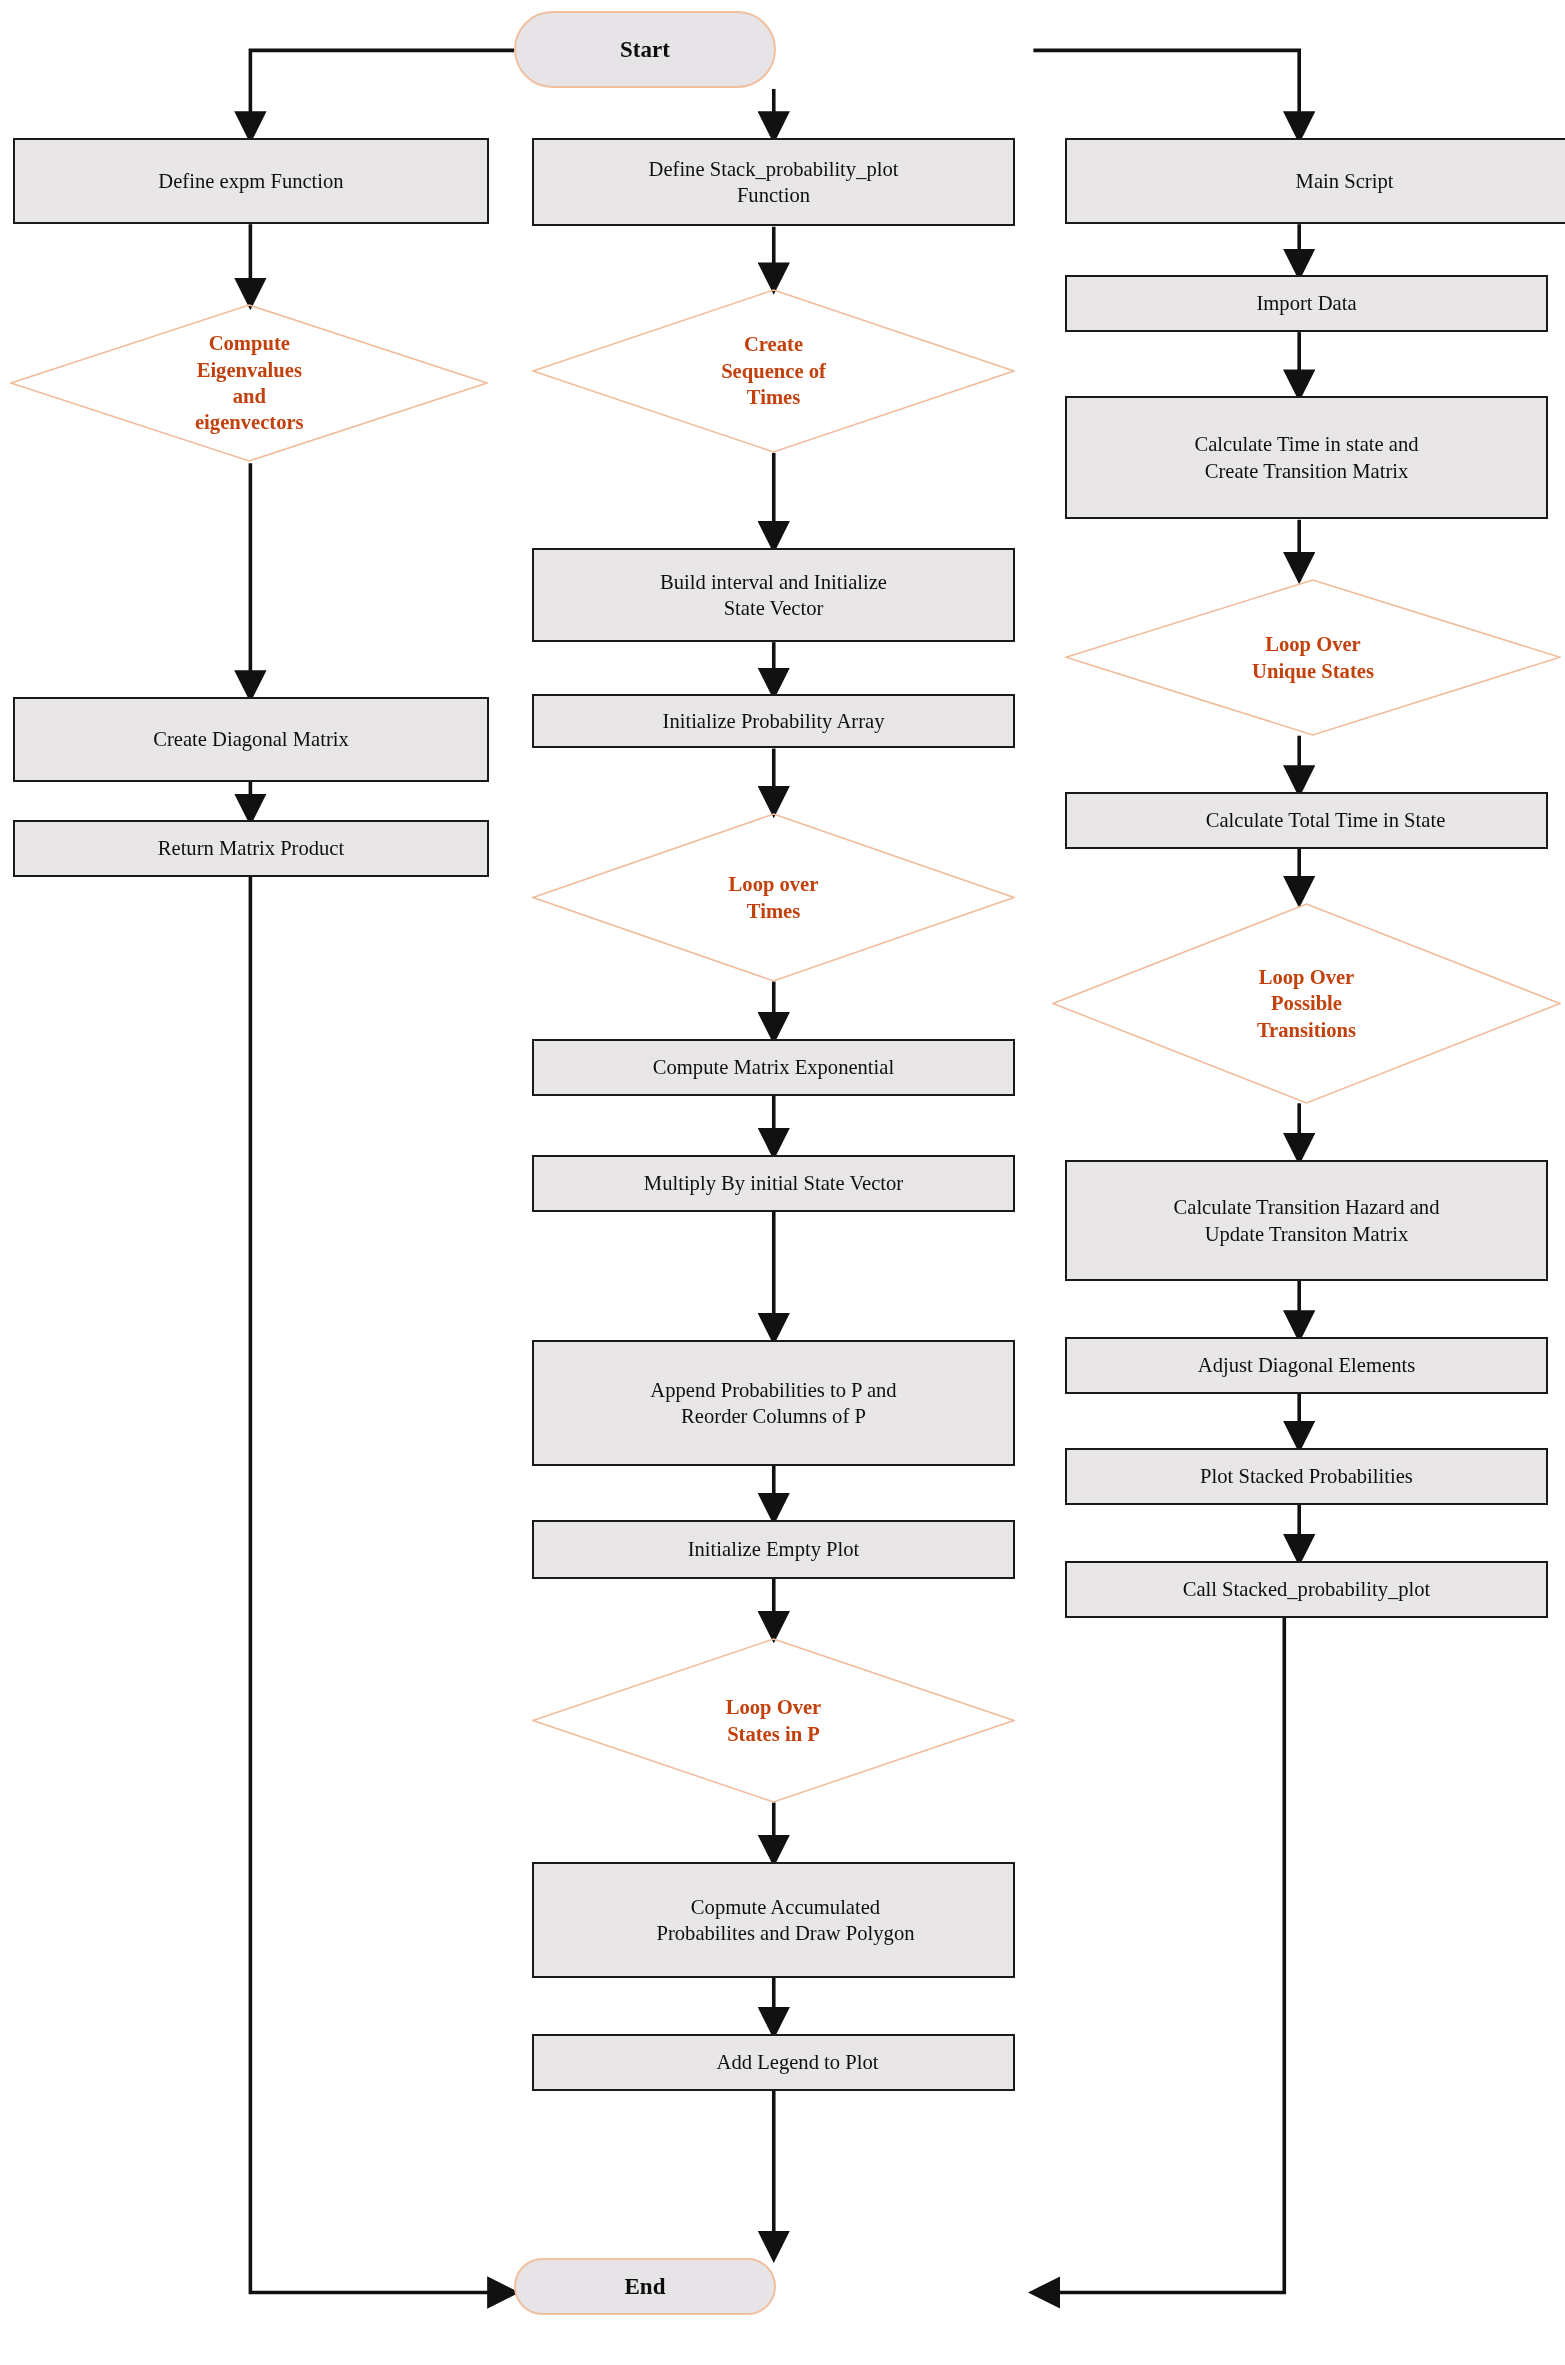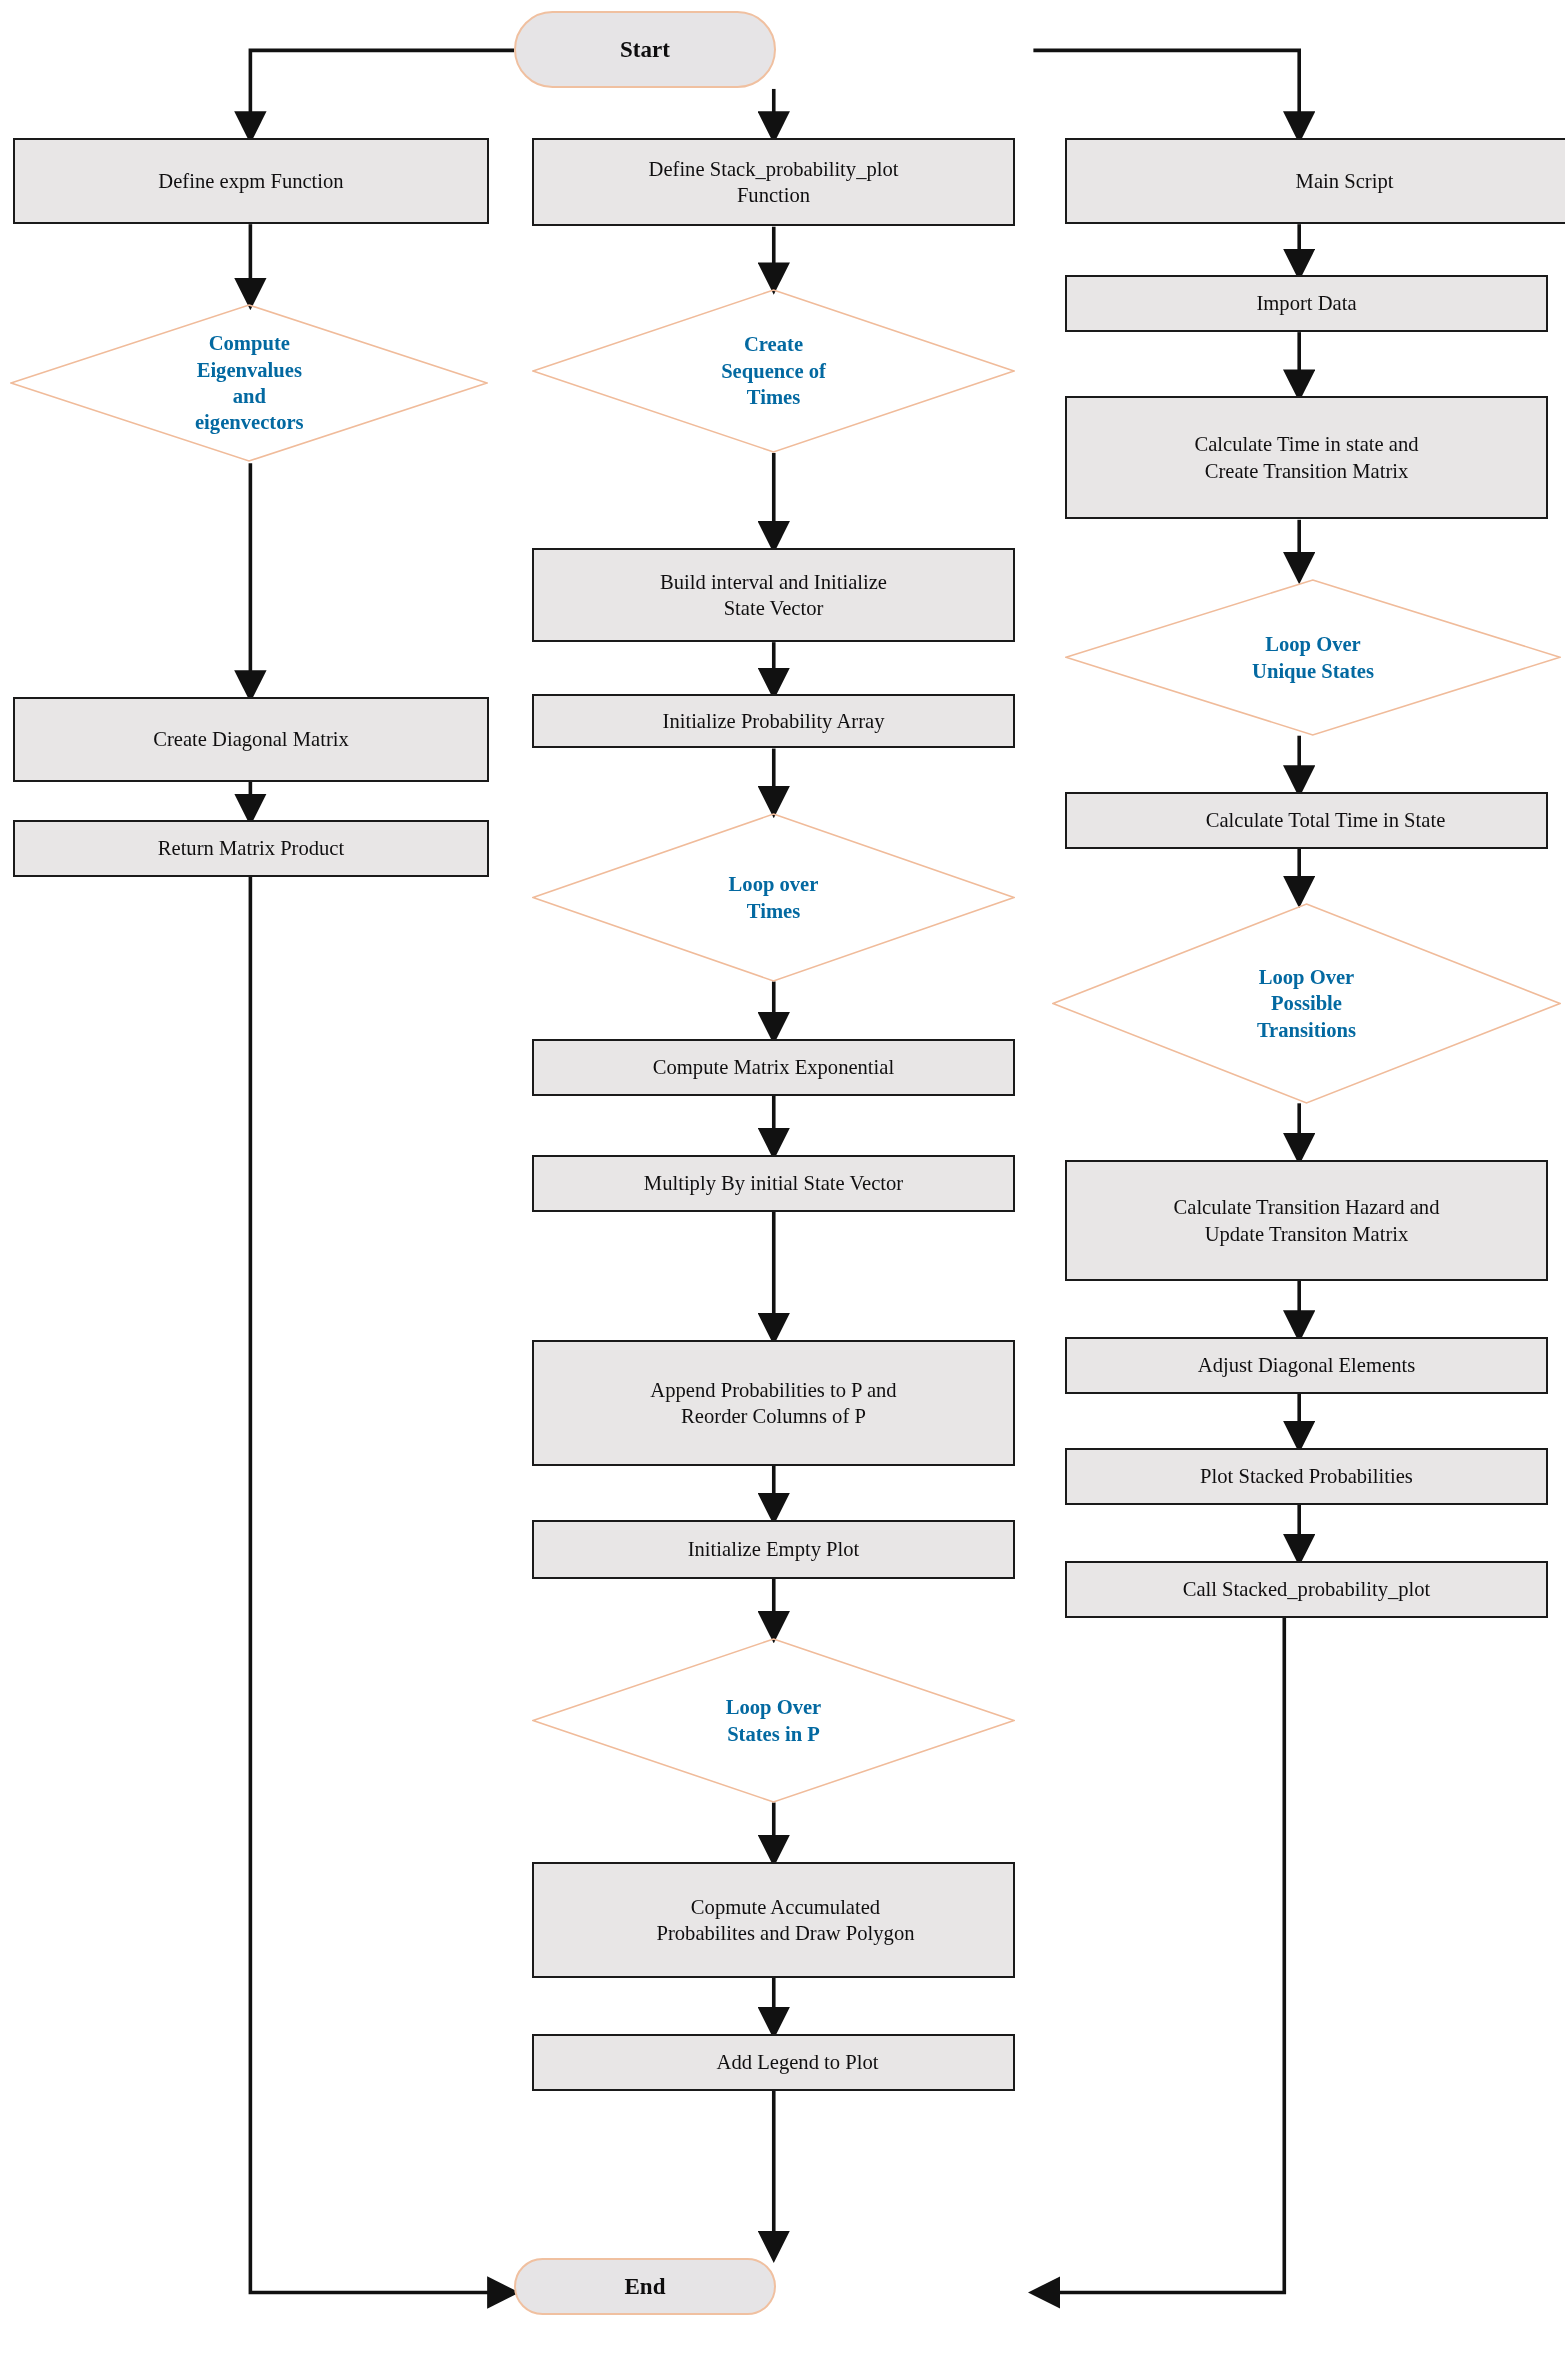--- a/index.html
+++ b/index.html
@@ -52,21 +52,21 @@
     border: 2.1px solid #f0c0a0;
     border-radius: 5142px;
     color: #0e0d0e;
     font-size: 23px;
     font-weight: 700;
   }
   
   .deci {
     background: transparent;
     border: none;
-    color: #0369a1;
+    color: #c2410c;
     font-size: 20.6px;
     font-weight: 700;
   }
   .deci .rhomb {
     position: absolute;
     left: 0; top: 0;
     width: 100%; height: 100%;
   }
   .deci .lbl {
     position: relative;

